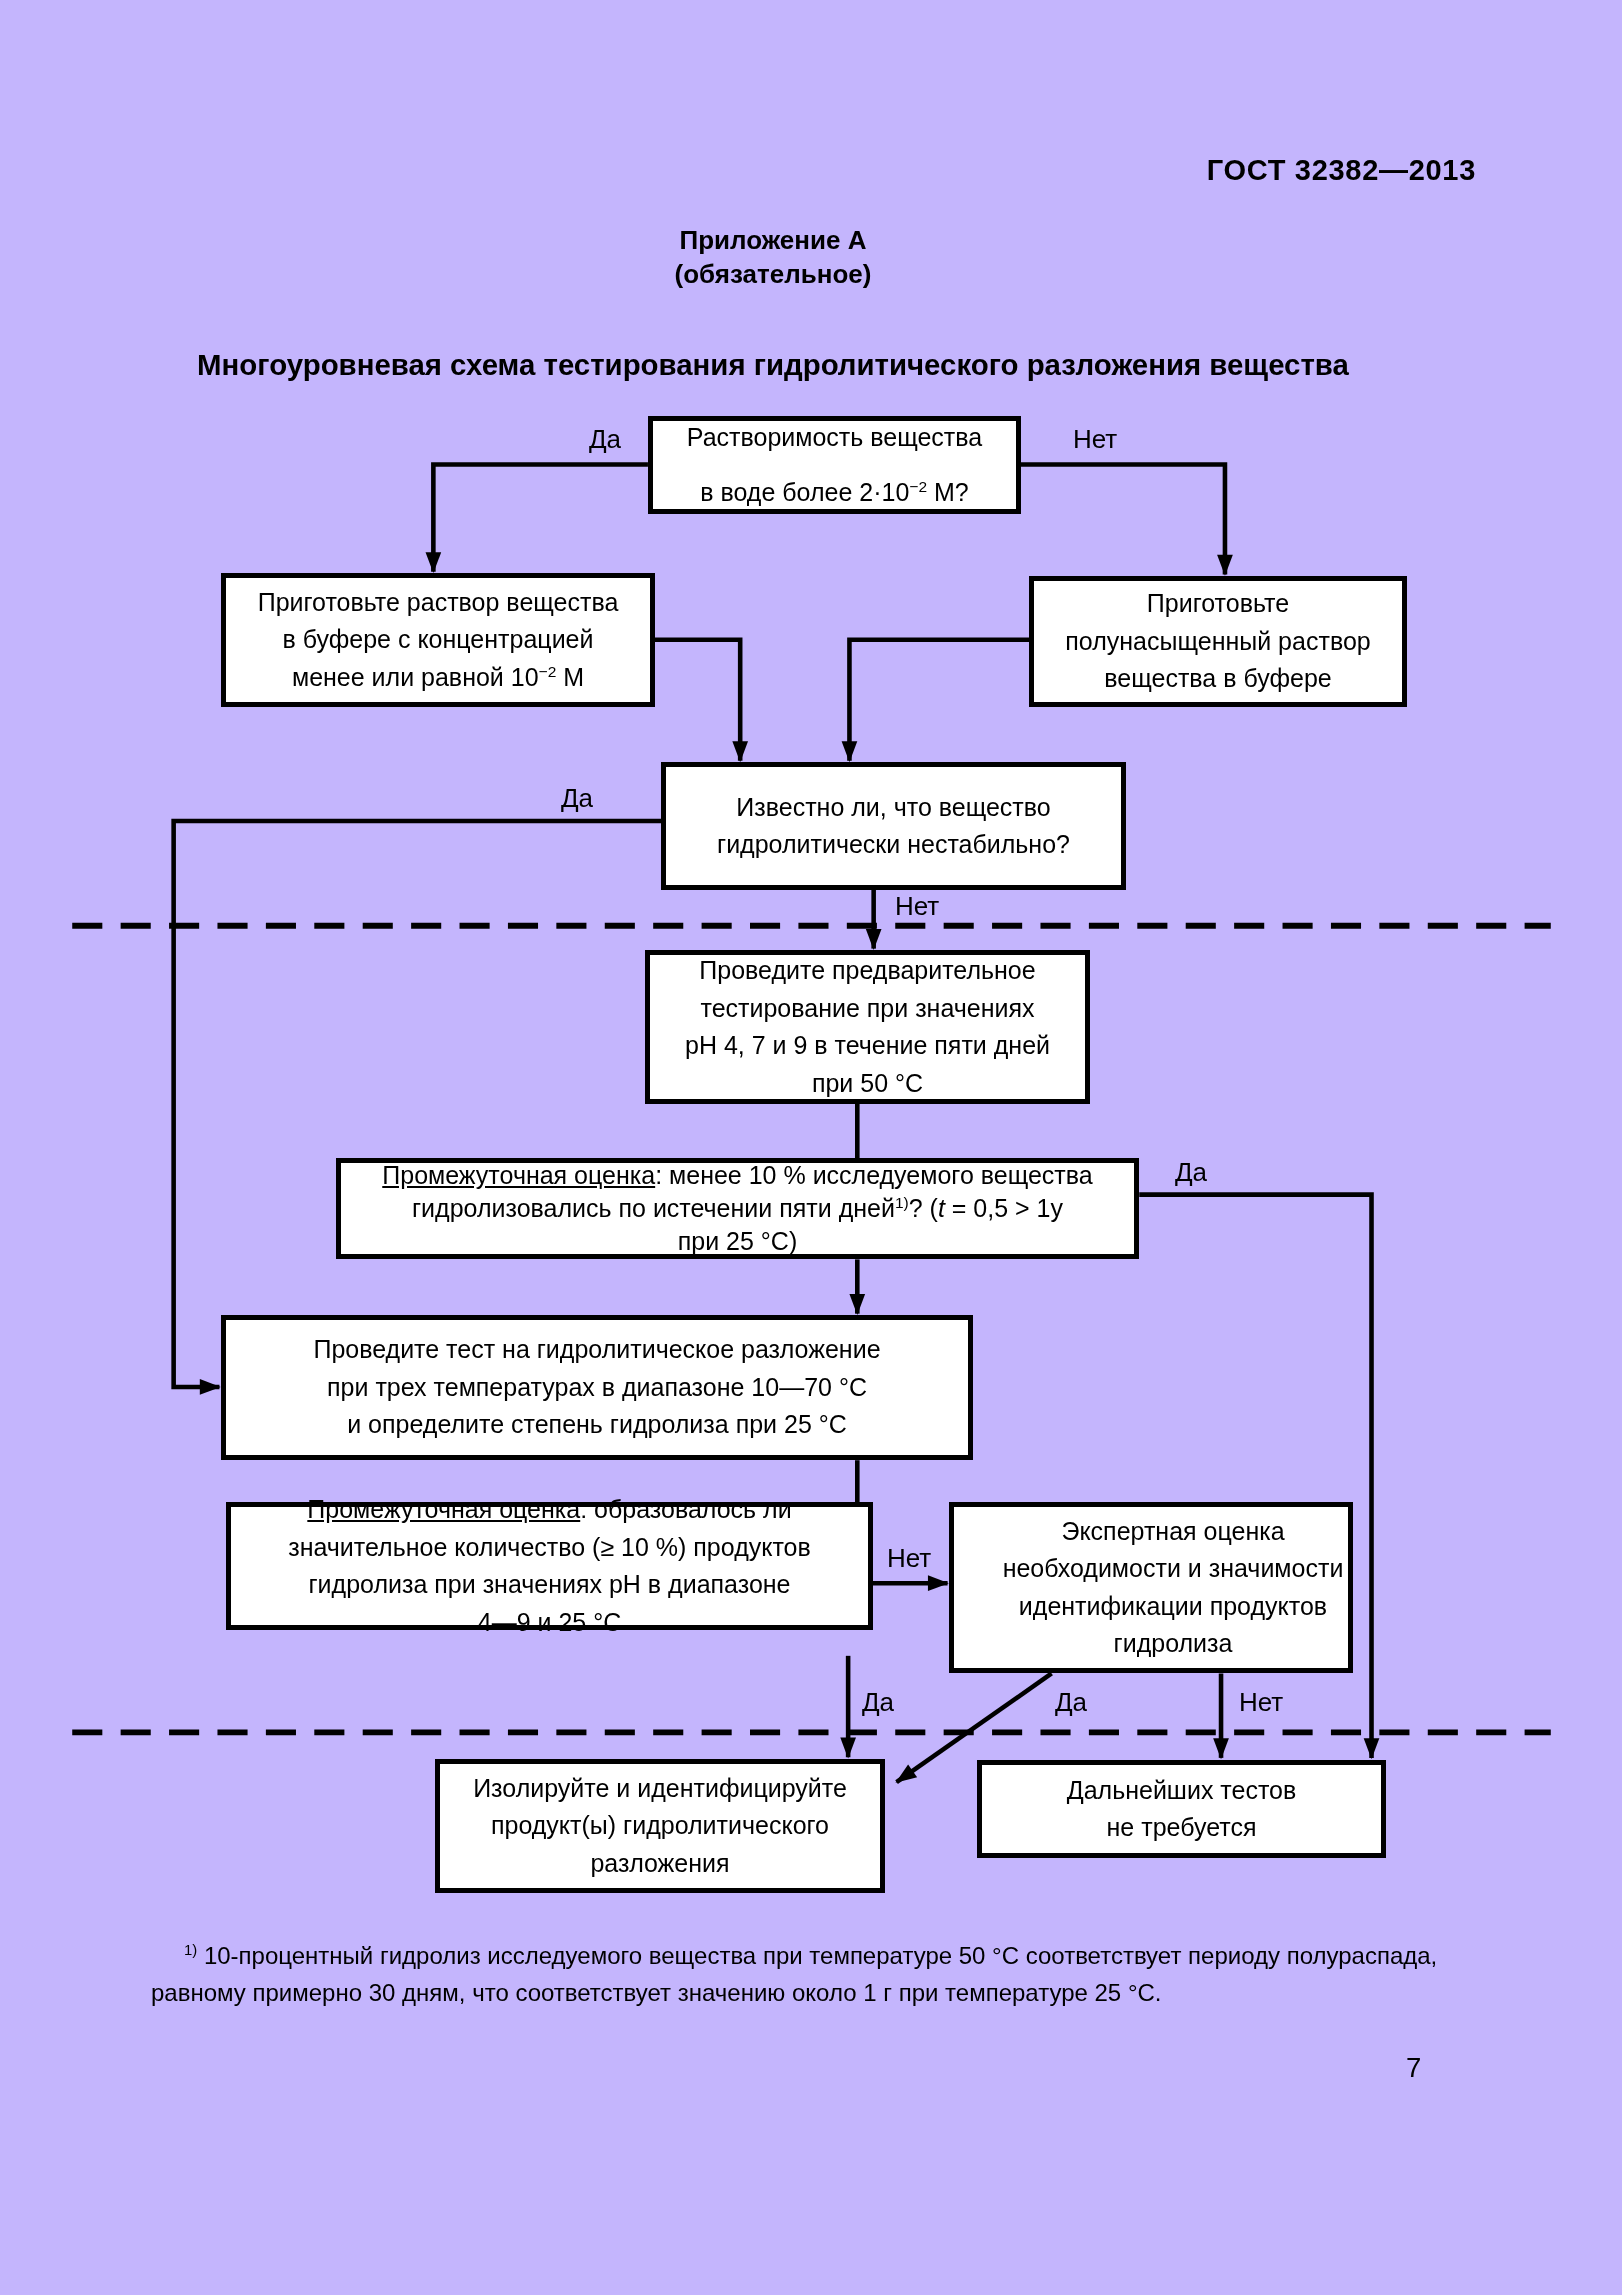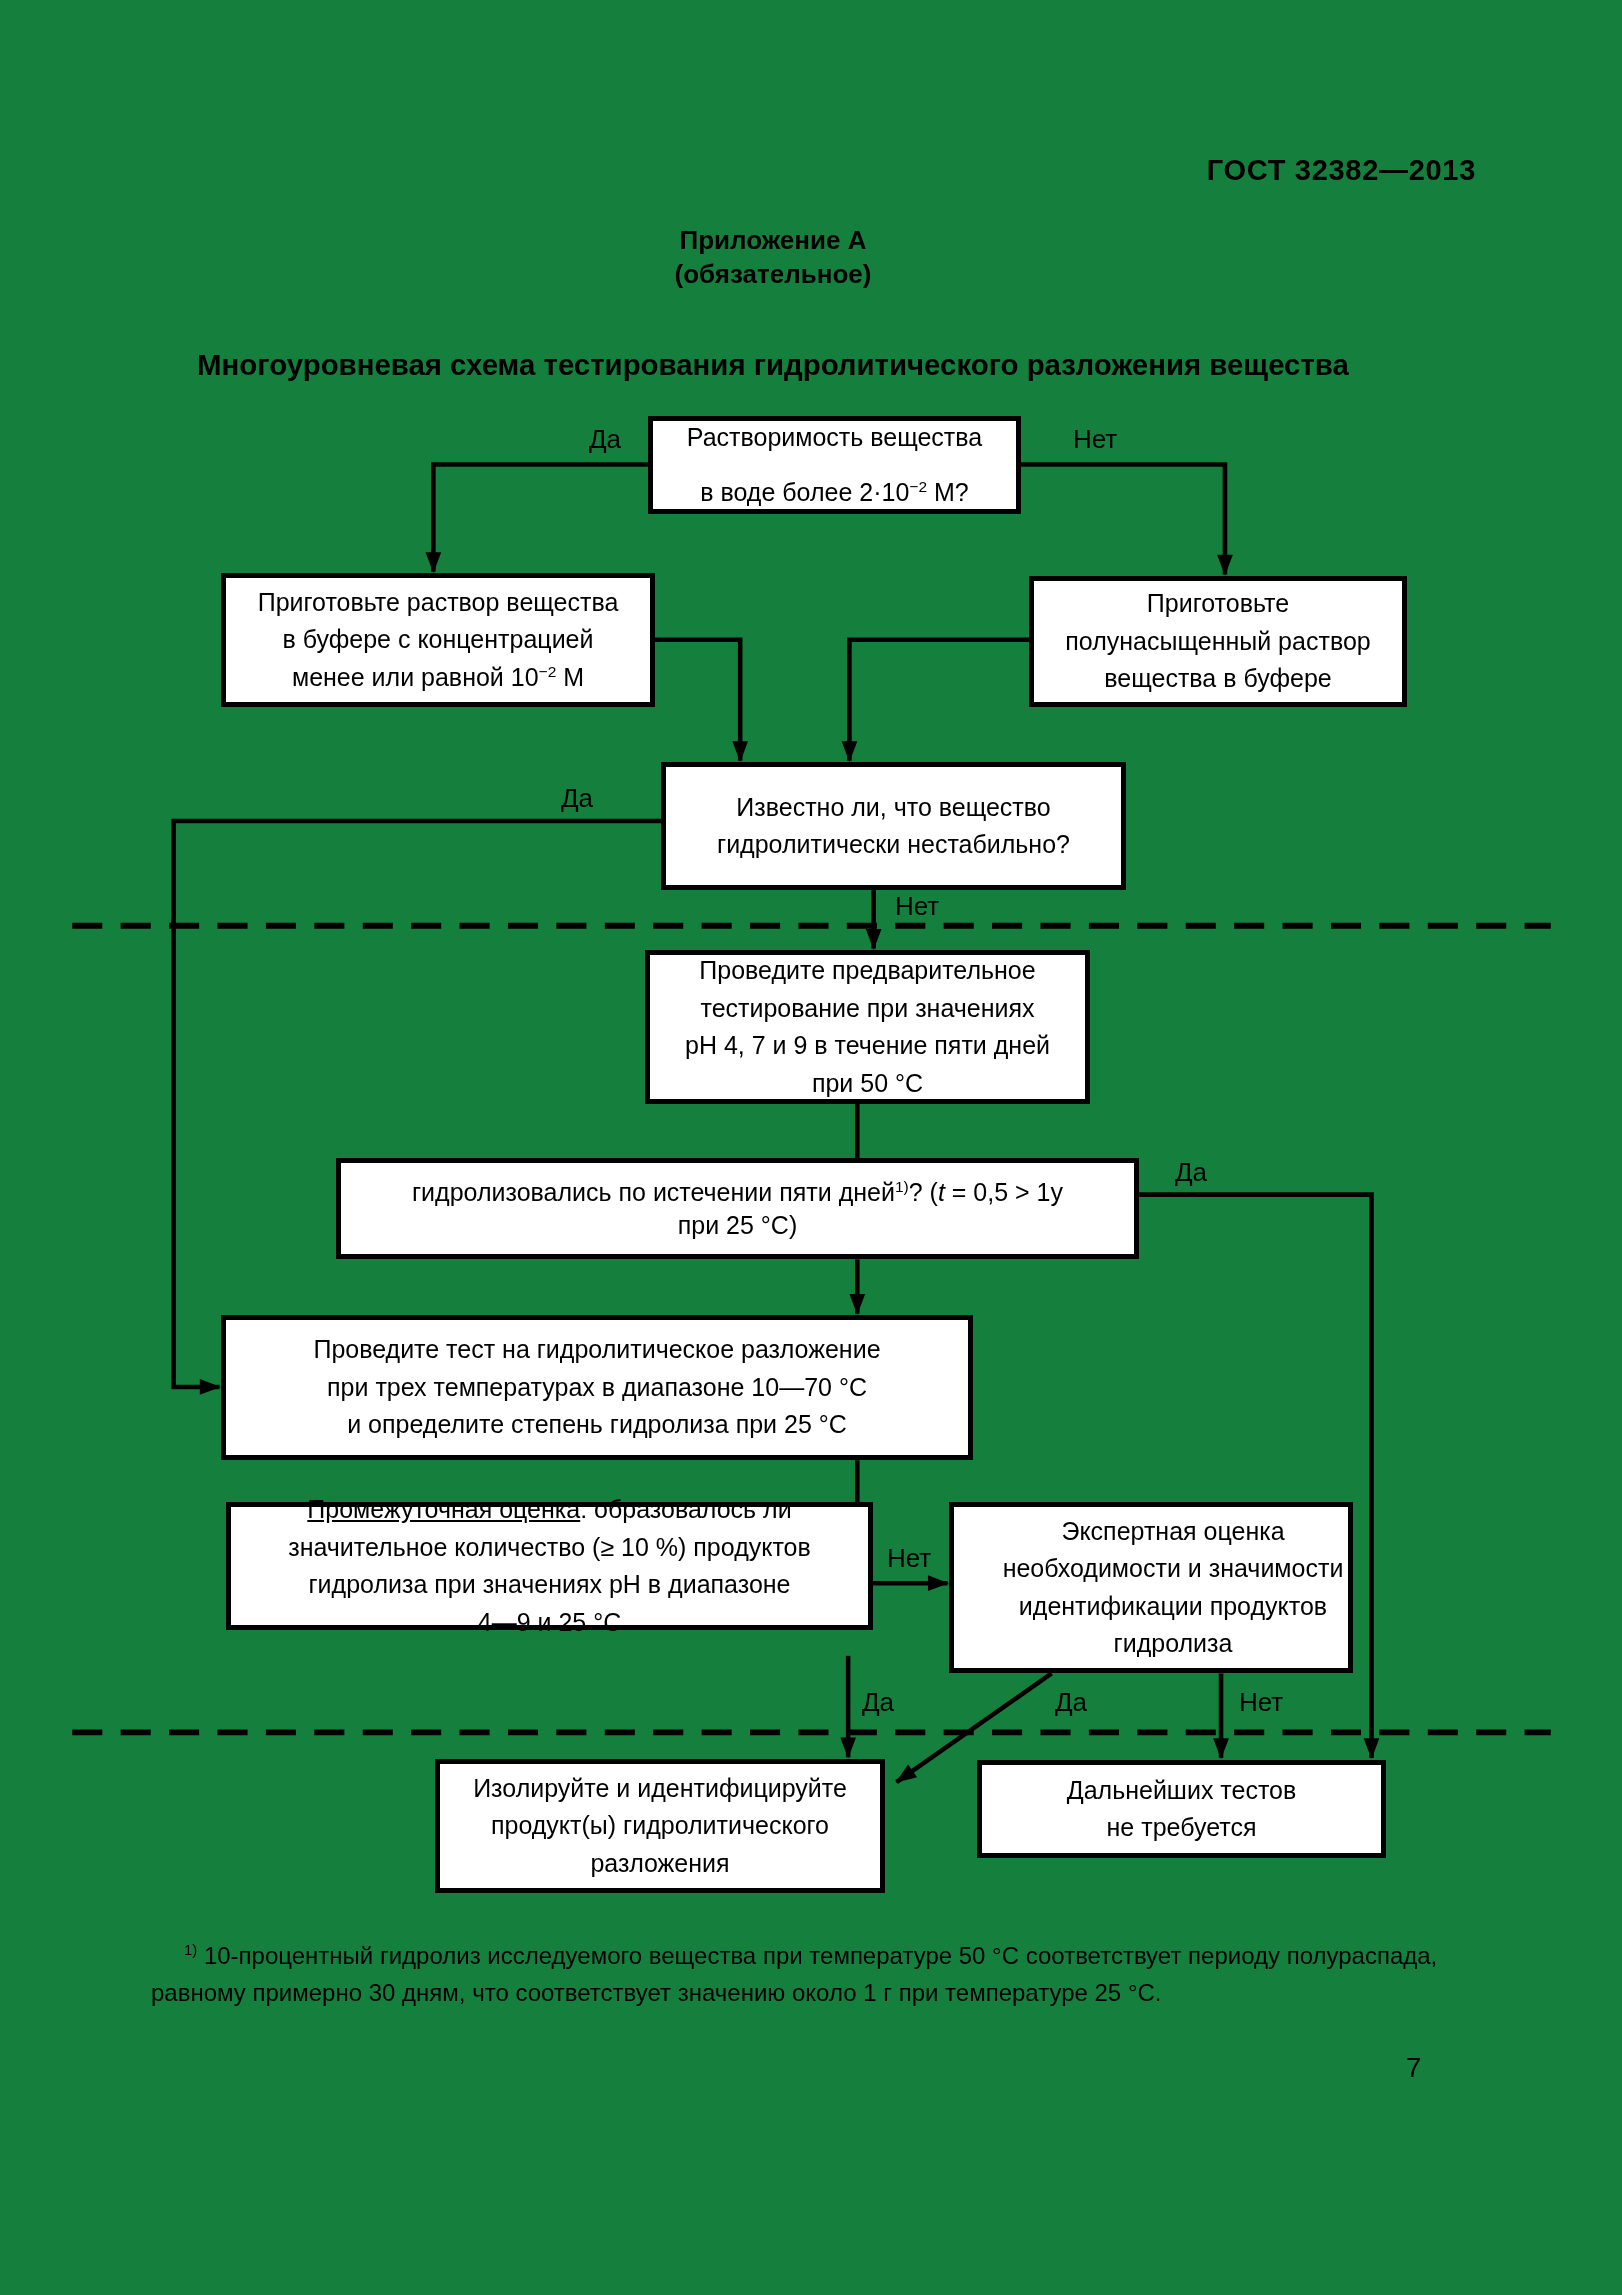--- a/index.html
+++ b/index.html
@@ -1,16 +1,16 @@
 <!DOCTYPE html>
 <html style="font-size:10.5px"><head>
 <meta charset="utf-8">
 <style>
   html,body{margin:0;padding:0;background:#fff;}
-  .page{position:relative;width:1623px;height:2295px;background:#15803d;color:#000;
+  .page{position:relative;width:1623px;height:2295px;background:#c4b5fd;color:#000;
         font-family:"Liberation Sans", sans-serif;overflow:hidden;}
   .doc-code{position:absolute;top:154px;right:147px;font-size:29px;font-weight:700;letter-spacing:0.7px;}
   .centered{position:absolute;left:773px;transform:translateX(-50%);white-space:nowrap;text-align:center;}
   .appendix{top:225px;font-size:26px;font-weight:700;}
   .appendix-sub{top:259px;font-size:26px;font-weight:700;}
   .diagram-title{top:348px;font-size:29.4px;font-weight:700;}
   svg.connectors{position:absolute;left:0;top:0;width:1623px;height:2295px;z-index:1;}
   .box{position:absolute;z-index:2;background:#fff;border:5.9px solid #000;box-sizing:border-box;
        display:flex;flex-direction:column;align-items:center;justify-content:center;
        text-align:center;font-size:25px;line-height:1.5;}
@@ -86,20 +86,21 @@
   </div>
 
   <div class="box" style="left:645px;top:950px;width:445px;height:154px;">
     <div class="ln"><span>Проведите предварительное</span></div>
     <div class="ln"><span>тестирование при значениях</span></div>
     <div class="ln"><span>pH 4, 7 и 9 в течение пяти дней</span></div>
     <div class="ln"><span>при 50 °С</span></div>
   </div>
 
   <div class="box tight" style="left:336px;top:1158px;width:803px;height:101px;">
+    <div class="ln"><span class="u">Промежуточная оценка</span><span>: менее 10 % исследуемого вещества</span></div>
     <div class="ln"><span>гидролизовались по истечении пяти дней</span><sup>1)</sup><span>? (</span><span class="it">t</span><span> = 0,5 &gt; 1у</span></div>
     <div class="ln"><span>при 25 °С)</span></div>
   </div>
 
   <div class="box" style="left:221px;top:1315px;width:752px;height:145px;">
     <div class="ln"><span>Проведите тест на гидролитическое разложение</span></div>
     <div class="ln"><span>при трех температурах в диапазоне 10—70 °С</span></div>
     <div class="ln"><span>и определите степень гидролиза при 25 °С</span></div>
   </div>
 

